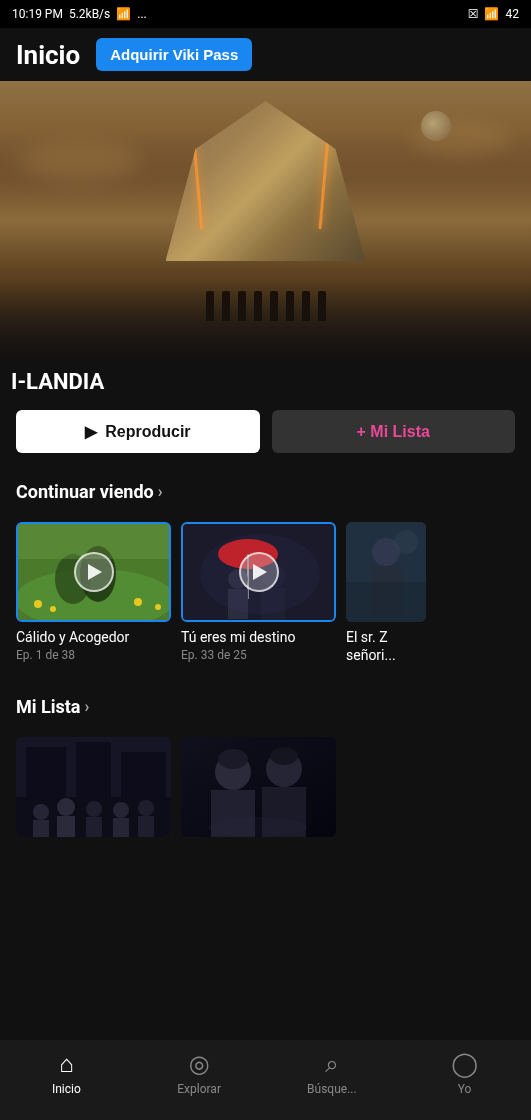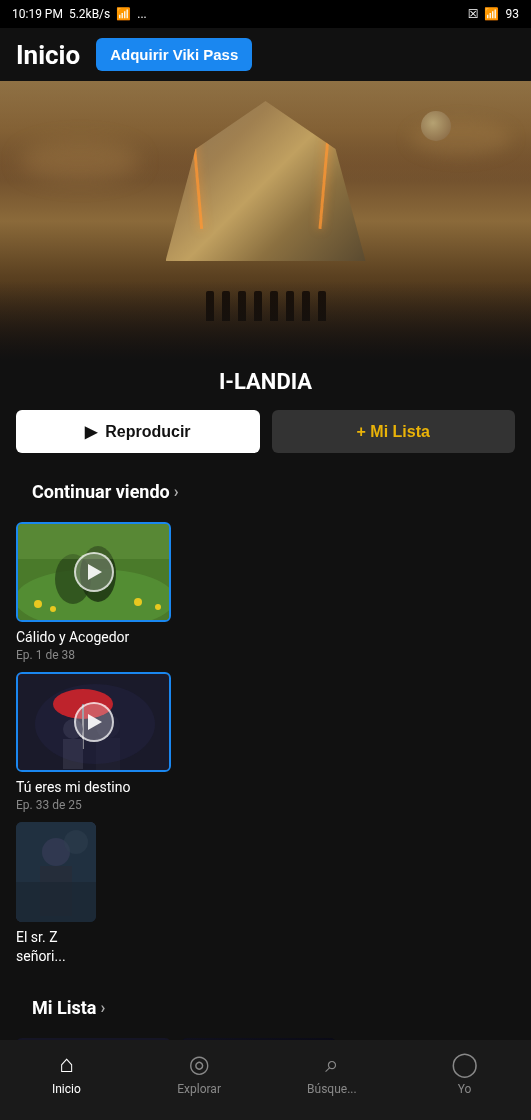--- a/index.html
+++ b/index.html
@@ -155,23 +155,22 @@
       right: 20px;
       width: 100px;
       height: 35px;
       background: rgba(180,140,80,0.25);
       border-radius: 50%;
       filter: blur(8px);
     }
 
     
     .hero-info {
-      padding: 8px 2px 4px;
+      padding: 8px 11px 4px;
       background: #111;
-      text-align: center;
     }
     .hero-title {
       font-size: 22px;
       font-weight: bold;
       color: #fff;
     }
     .hero-subtitle {
       font-size: 14px;
       color: #aaa;
       margin-top: 2px;
@@ -195,36 +194,36 @@
       font-weight: 600;
       cursor: pointer;
       display: flex;
       align-items: center;
       justify-content: center;
       gap: 8px;
     }
     .btn-mylist {
       flex: 1;
       background: #333;
-      color: #eab308;
+      color: #ec4899;
       border: none;
       border-radius: 6px;
       padding: 12px 0;
       font-size: 16px;
       font-weight: 600;
       cursor: pointer;
       display: flex;
       align-items: center;
       justify-content: center;
       gap: 8px;
     }
 
     
     .section {
-      padding: 16px 32px 8px;
+      padding: 16px 16px 8px;
     }
     .section-title {
       font-size: 18px;
       font-weight: bold;
       color: #fff;
       margin-bottom: 12px;
       display: flex;
       align-items: center;
       gap: 4px;
     }
@@ -233,21 +232,20 @@
       color: #aaa;
     }
 
     
     .continue-row {
       display: flex;
       gap: 10px;
       padding: 0 16px;
       overflow-x: auto;
       scrollbar-width: none;
-      flex-direction: column;
     }
     .continue-row::-webkit-scrollbar { display: none; }
 
     .continue-card {
       flex-shrink: 0;
       width: 155px;
     }
     .continue-thumb {
       width: 155px;
       height: 100px;
@@ -385,21 +383,21 @@
   <div class="status-left">
     <span>10:19 PM</span>
     <span>5.2kB/s</span>
     <span>📶</span>
     <span>...</span>
   </div>
   <div class="status-right">
     <span>☒</span>
     <span>📶</span>
     <span>
-      <span>93</span>
+      <span>42</span>
     </span>
   </div>
 </div>
 
 <div class="header">
   <span class="header-title">Inicio</span>
   <button class="viki-pass-btn">Adquirir Viki Pass</button>
 </div>
 
 <div class="hero-banner">

